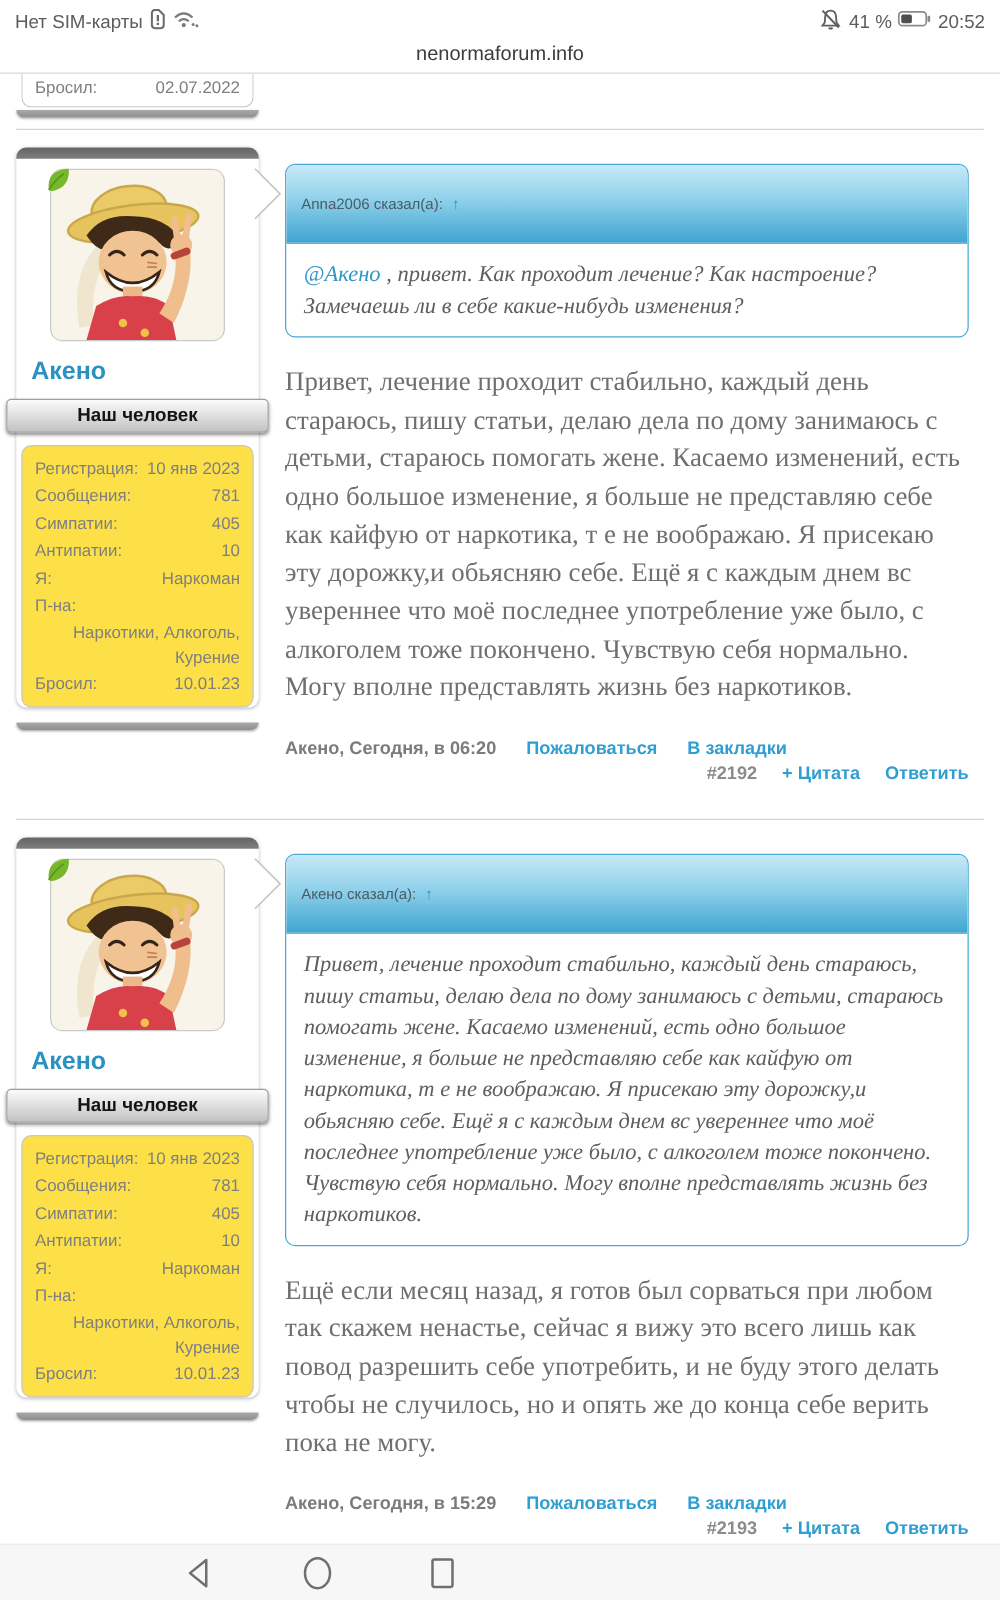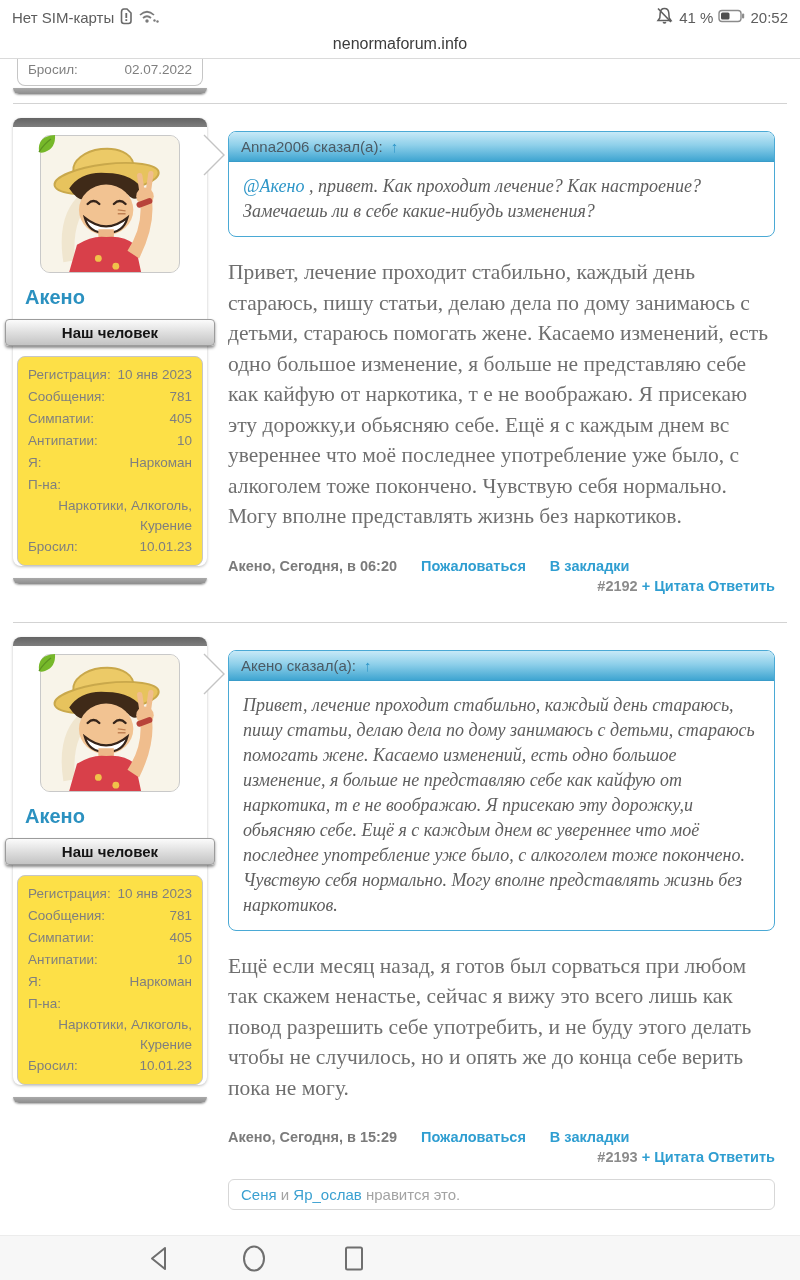--- a/index.html
+++ b/index.html
@@ -60,39 +60,39 @@
   .details-box{
     margin:10px 4px 12px 4px;border:1px solid #c6c6c6;border-radius:8px;
     padding:7px 10px;font-size:13.5px;color:#7f7f7f;background:#fde047;
   }
   .drow{display:flex;justify-content:space-between;line-height:22px;}
   .drow.stack{display:block;}
   .drow.stack .dval{display:block;text-align:right;line-height:20px;}
   
   .quote{border:1px solid #4aa9d5;border-radius:8px;background:#fff;overflow:hidden;}
   .q-head{
-    padding:6px 12px;font-size:15px;color:#4b5a64;
+    padding:24px 12px;font-size:12px;color:#4b5a64;
     background:linear-gradient(180deg,#c7e9f7 0%,#8fd0ea 45%,#3fa5d1 100%);
     border-bottom:1px solid #3a9cc9;cursor:pointer;
   }
   .q-arrow{color:#2e96c8;margin-left:4px;}
   .q-body{
     padding:12px 14px;font-family:"Liberation Serif",serif;font-style:italic;
     font-size:18px;line-height:25px;color:#5e5e5e;
   }
   .mention{color:#2e96c8;cursor:pointer;}
   
   .post-text{
     margin-top:20px;font-family:"Liberation Serif",serif;
     font-size:21.5px;line-height:30.5px;color:#6f6f6f;
   }
   
   .post-footer{margin-top:26px;font-size:14.5px;font-weight:bold;}
   .pf-line1{display:flex;gap:24px;color:#7b7b7b;}
-  .pf-line2{display:flex;justify-content:flex-end;gap:4px;margin-top:4px;}
+  .pf-line2{display:flex;justify-content:flex-end;gap:20px;margin-top:4px;}
   .pf-link{color:#2f9ed1;cursor:pointer;}
   .pf-num{color:#8b8b8b;}
   
   .likes-bar{
     margin-top:14px;border:1px solid #d7d7d7;border-radius:6px;
     padding:6px 12px;font-size:15px;color:#a3a3a3;background:#fff;
   }
   .like-user{color:#3aa0d1;cursor:pointer;}
   
   .nav-bar{

